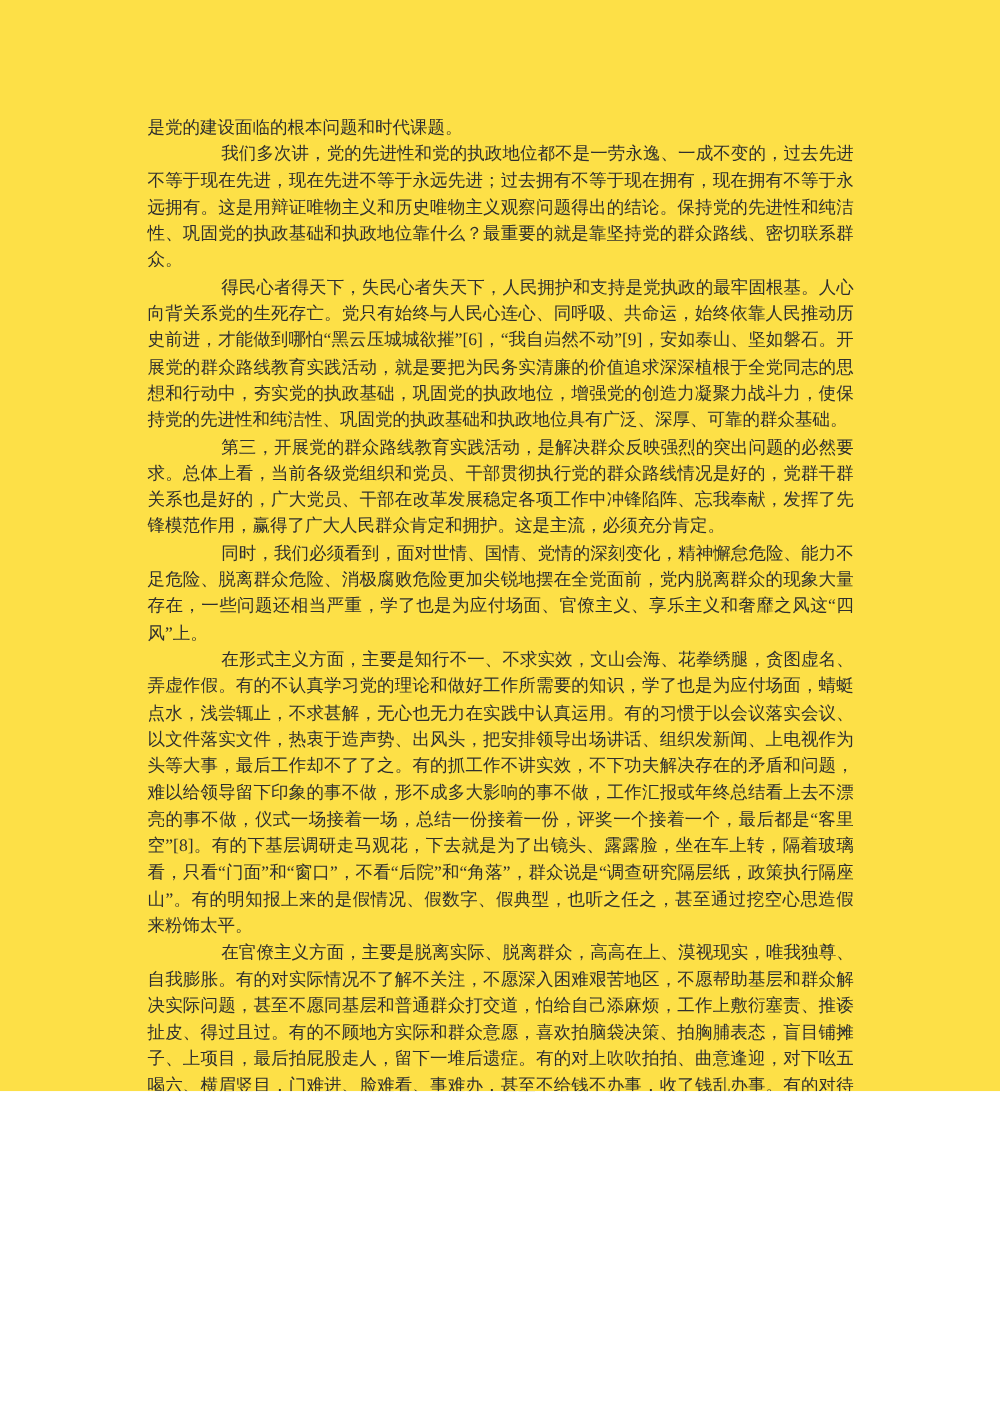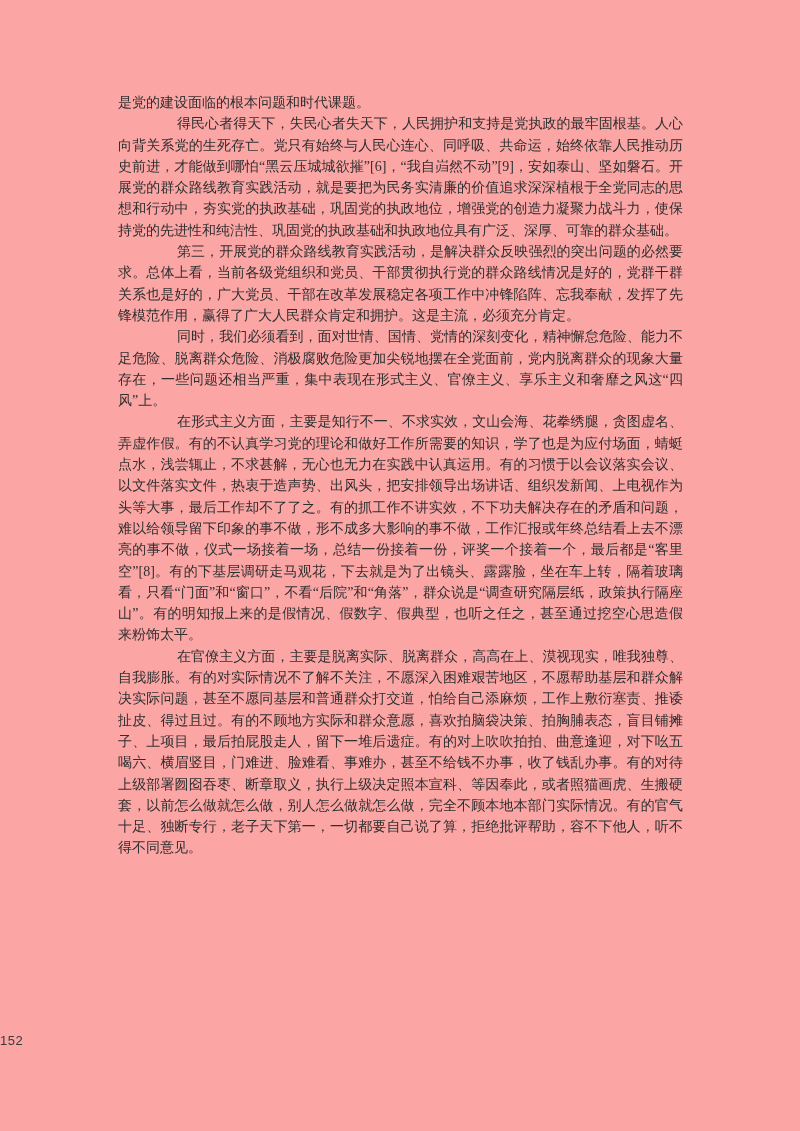--- a/index.html
+++ b/index.html
@@ -3,22 +3,22 @@
 <meta charset="utf-8">
 <style>
   html, body {
     margin: 0;
     padding: 0;
     background: #ffffff;
   }
   .page {
     position: relative;
     width: 800px;
-    height: 1131px;
-    background: #fca5a5;
+    height: 873px;
+    background: #fde047;
     overflow: hidden;
     font-family: "Liberation Serif", "DejaVu Serif", serif;
     color: #2f2f2f;
   }
   .text-block {
     position: absolute;
     left: 118px;
     top: 92px;
     width: 565px;
   }
@@ -45,20 +45,21 @@
     font-family: "Liberation Sans", "DejaVu Sans", sans-serif;
     letter-spacing: 0.5px;
   }
 </style>
 </head>
 <body>
 
 <div class="page">
   <div class="text-block">
     <p class="para continuation">是党的建设面临的根本问题和时代课题。</p>
+    <p class="para">我们多次讲，党的先进性和党的执政地位都不是一劳永逸、一成不变的，过去先进不等于现在先进，现在先进不等于永远先进；过去拥有不等于现在拥有，现在拥有不等于永远拥有。这是用辩证唯物主义和历史唯物主义观察问题得出的结论。保持党的先进性和纯洁性、巩固党的执政基础和执政地位靠什么？最重要的就是靠坚持党的群众路线、密切联系群众。</p>
     <p class="para">得民心者得天下，失民心者失天下，人民拥护和支持是党执政的最牢固根基。人心向背关系党的生死存亡。党只有始终与人民心连心、同呼吸、共命运，始终依靠人民推动历史前进，才能做到哪怕“黑云压城城欲摧”[6]，“我自岿然不动”[9]，安如泰山、坚如磐石。开展党的群众路线教育实践活动，就是要把为民务实清廉的价值追求深深植根于全党同志的思想和行动中，夯实党的执政基础，巩固党的执政地位，增强党的创造力凝聚力战斗力，使保持党的先进性和纯洁性、巩固党的执政基础和执政地位具有广泛、深厚、可靠的群众基础。</p>
     <p class="para">第三，开展党的群众路线教育实践活动，是解决群众反映强烈的突出问题的必然要求。总体上看，当前各级党组织和党员、干部贯彻执行党的群众路线情况是好的，党群干群关系也是好的，广大党员、干部在改革发展稳定各项工作中冲锋陷阵、忘我奉献，发挥了先锋模范作用，赢得了广大人民群众肯定和拥护。这是主流，必须充分肯定。</p>
-    <p class="para">同时，我们必须看到，面对世情、国情、党情的深刻变化，精神懈怠危险、能力不足危险、脱离群众危险、消极腐败危险更加尖锐地摆在全党面前，党内脱离群众的现象大量存在，一些问题还相当严重，集中表现在形式主义、官僚主义、享乐主义和奢靡之风这“四风”上。</p>
+    <p class="para">同时，我们必须看到，面对世情、国情、党情的深刻变化，精神懈怠危险、能力不足危险、脱离群众危险、消极腐败危险更加尖锐地摆在全党面前，党内脱离群众的现象大量存在，一些问题还相当严重，学了也是为应付场面、官僚主义、享乐主义和奢靡之风这“四风”上。</p>
     <p class="para">在形式主义方面，主要是知行不一、不求实效，文山会海、花拳绣腿，贪图虚名、弄虚作假。有的不认真学习党的理论和做好工作所需要的知识，学了也是为应付场面，蜻蜓点水，浅尝辄止，不求甚解，无心也无力在实践中认真运用。有的习惯于以会议落实会议、以文件落实文件，热衷于造声势、出风头，把安排领导出场讲话、组织发新闻、上电视作为头等大事，最后工作却不了了之。有的抓工作不讲实效，不下功夫解决存在的矛盾和问题，难以给领导留下印象的事不做，形不成多大影响的事不做，工作汇报或年终总结看上去不漂亮的事不做，仪式一场接着一场，总结一份接着一份，评奖一个接着一个，最后都是“客里空”[8]。有的下基层调研走马观花，下去就是为了出镜头、露露脸，坐在车上转，隔着玻璃看，只看“门面”和“窗口”，不看“后院”和“角落”，群众说是“调查研究隔层纸，政策执行隔座山”。有的明知报上来的是假情况、假数字、假典型，也听之任之，甚至通过挖空心思造假来粉饰太平。</p>
     <p class="para">在官僚主义方面，主要是脱离实际、脱离群众，高高在上、漠视现实，唯我独尊、自我膨胀。有的对实际情况不了解不关注，不愿深入困难艰苦地区，不愿帮助基层和群众解决实际问题，甚至不愿同基层和普通群众打交道，怕给自己添麻烦，工作上敷衍塞责、推诿扯皮、得过且过。有的不顾地方实际和群众意愿，喜欢拍脑袋决策、拍胸脯表态，盲目铺摊子、上项目，最后拍屁股走人，留下一堆后遗症。有的对上吹吹拍拍、曲意逢迎，对下吆五喝六、横眉竖目，门难进、脸难看、事难办，甚至不给钱不办事，收了钱乱办事。有的对待上级部署囫囵吞枣、断章取义，执行上级决定照本宣科、等因奉此，或者照猫画虎、生搬硬套，以前怎么做就怎么做，别人怎么做就怎么做，完全不顾本地本部门实际情况。有的官气十足、独断专行，老子天下第一，一切都要自己说了算，拒绝批评帮助，容不下他人，听不得不同意见。</p>
   </div>
   <div class="page-number">152</div>
 </div>
 
 </body></html>

